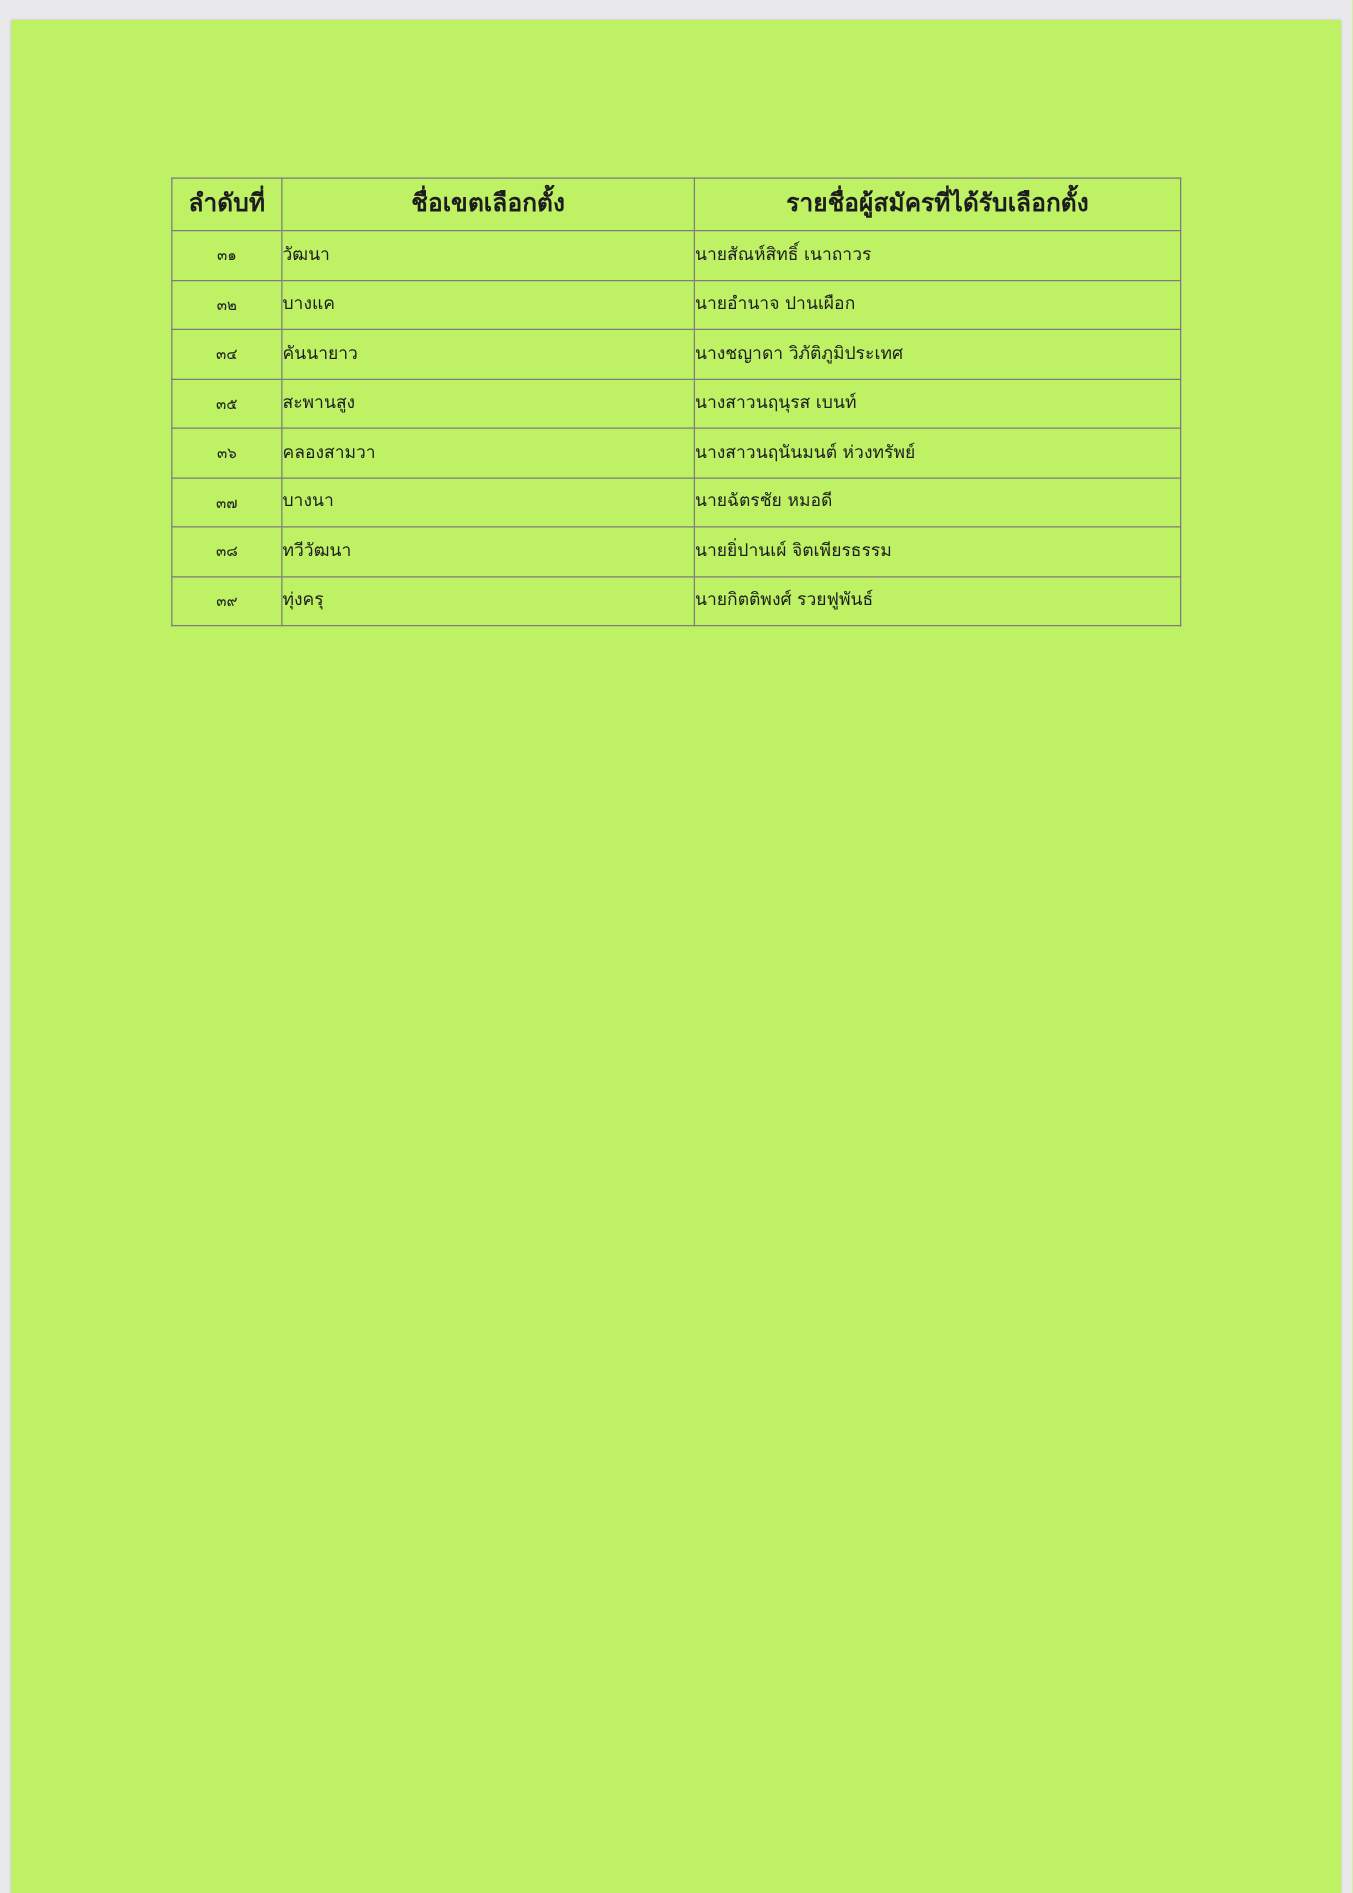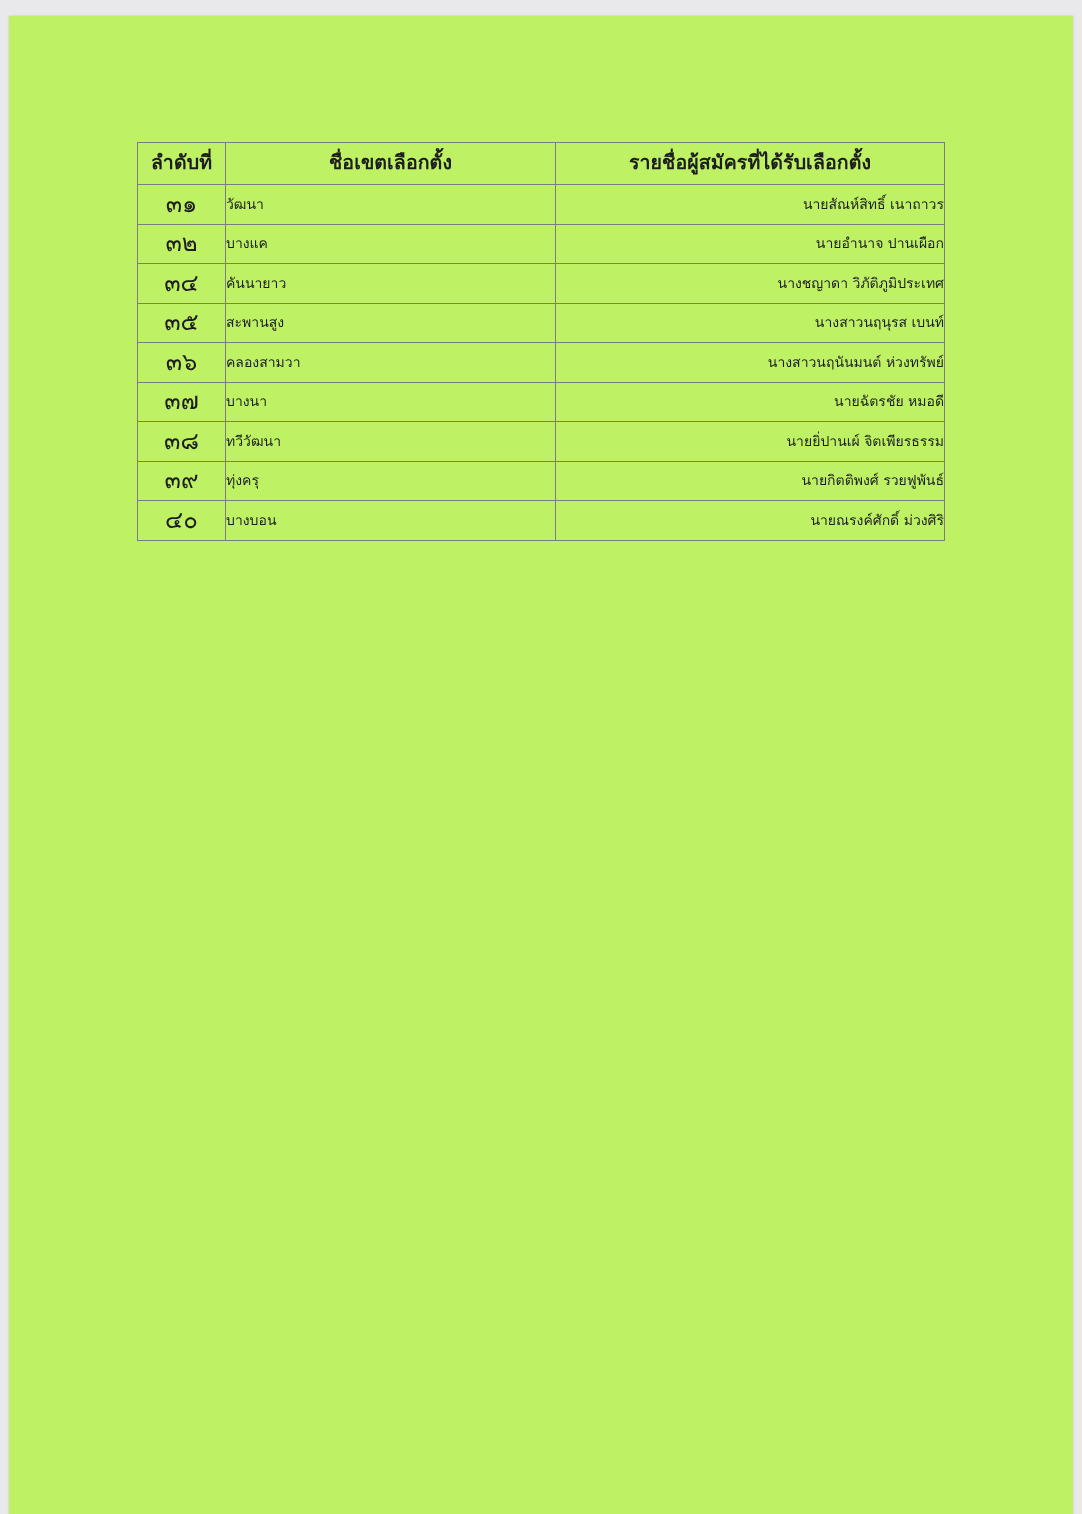--- a/index.html
+++ b/index.html
@@ -61,30 +61,30 @@
 
   tbody td {
     height: 38.5px;
     font-size: 14px;
     line-height: 1.2;
     font-weight: normal;
   }
 
   td.cell-index {
     text-align: center;
-    font-size: 24px;
+    font-size: 12px;
   }
 
   td.cell-district {
     text-align: left;
     padding-left: 10px;
   }
 
   td.cell-candidate {
-    text-align: right;
+    text-align: left;
     padding-left: 9px;
   }
 </style>
 </head>
 <body>
 
 <div class="page-sheet">
 
   <div class="doc-table-wrap">
     <table class="results-table">
@@ -134,22 +134,17 @@
           <tr>
             <td class="cell-index">๓๘</td>
             <td class="cell-district">ทวีวัฒนา</td>
             <td class="cell-candidate">นายยิ่ปานเผ์  จิตเพียรธรรม</td>
           </tr>
           <tr>
             <td class="cell-index">๓๙</td>
             <td class="cell-district">ทุ่งครุ</td>
             <td class="cell-candidate">นายกิตติพงศ์  รวยฟูพันธ์</td>
           </tr>
-          <tr>
-            <td class="cell-index">๔๐</td>
-            <td class="cell-district">บางบอน</td>
-            <td class="cell-candidate">นายณรงค์ศักดิ์  ม่วงศิริ</td>
-          </tr>
         </tbody>
     </table>
   </div>
 
 </div>
 
 </body></html>

